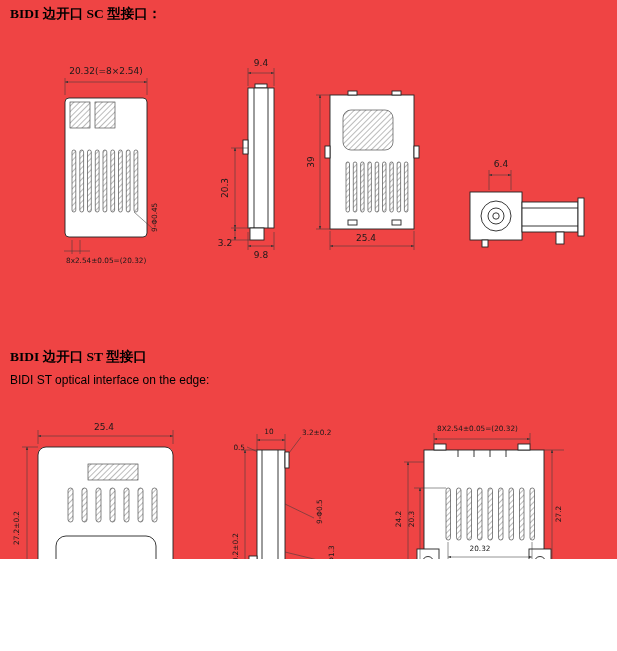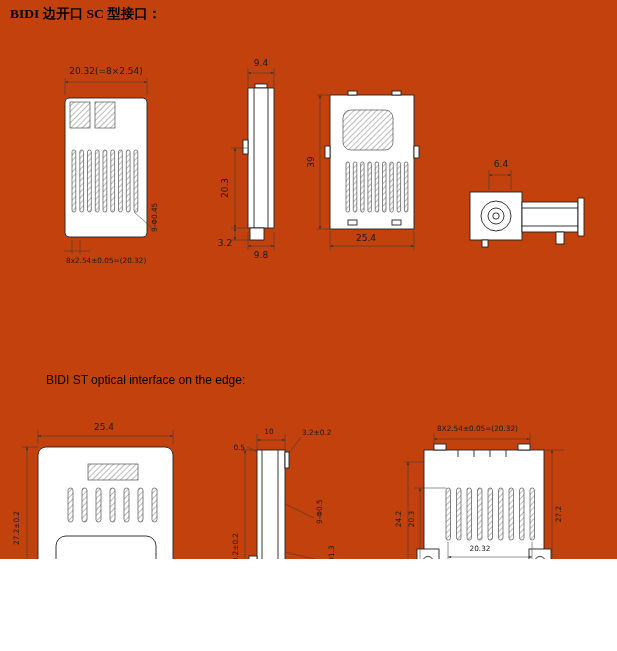--- a/index.html
+++ b/index.html
@@ -1,34 +1,35 @@
 <!DOCTYPE html>
 <html><head>
 <meta charset="utf-8">
 <style>
   html,body{margin:0;padding:0;background:#ffffff;}
-  .page{position:relative;width:617px;height:559px;background:#c2410c;font-family:"Liberation Sans",sans-serif;overflow:hidden;}
+  .page{position:relative;width:617px;height:559px;background:#ef4444;font-family:"Liberation Sans",sans-serif;overflow:hidden;}
   .zh-heading{position:absolute;left:10px;font:700 13.5px "Liberation Serif",serif;color:#000;white-space:nowrap;}
   .en-heading{position:absolute;left:10px;font:12px "Liberation Sans",sans-serif;color:#000;white-space:nowrap;}
   svg.drawing{position:absolute;left:0;top:0;}
   svg .ln{fill:none;stroke:#232323;stroke-width:0.9;}
   svg .lnf{fill:#ffffff;stroke:#232323;stroke-width:0.9;}
   svg .dl{fill:none;stroke:#3a3a3a;stroke-width:0.55;}
   svg .h{fill:url(#hatch);stroke:#333;stroke-width:0.6;}
   svg text{font-family:"DejaVu Sans",sans-serif;fill:#1a1a1a;}
   svg text.dim{font-size:9px;}
   svg text.dim-sm{font-size:7.3px;}
 </style>
 </head>
 <body>
 
 <div class="page">
 
   <div class="zh-heading" style="top:5px;">BIDI 边开口 SC 型接口：</div>
-  <div class="en-heading" style="top:373px;margin-left:36px;">BIDI ST optical interface on the edge:</div>
+  <div class="zh-heading" style="top:348px;">BIDI 边开口 ST 型接口</div>
+  <div class="en-heading" style="top:373px;">BIDI ST optical interface on the edge:</div>
 
   <svg class="drawing" width="617" height="651" viewBox="0 0 617 651">
     <defs>
       <marker id="arr" viewBox="0 0 10 10" refX="9.5" refY="5" markerWidth="6.5" markerHeight="6.5" orient="auto-start-reverse">
         <path d="M0,1.5 L10,5 L0,8.5 z" fill="#333"></path>
       </marker>
       <pattern id="hatch" width="4" height="4" patternUnits="userSpaceOnUse" patternTransform="rotate(45)">
         <line x1="0" y1="0" x2="0" y2="4" stroke="#777" stroke-width="1"></line>
       </pattern>
     </defs>

